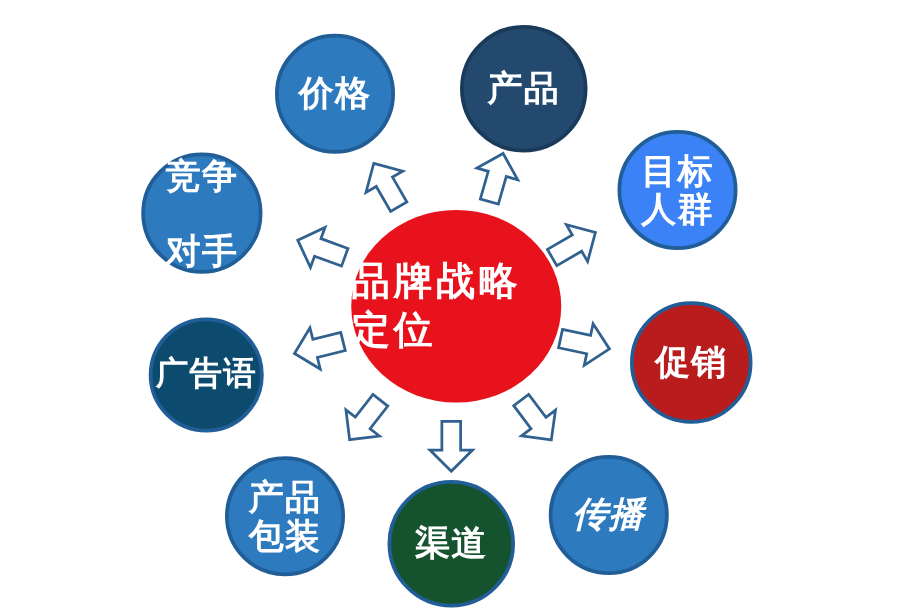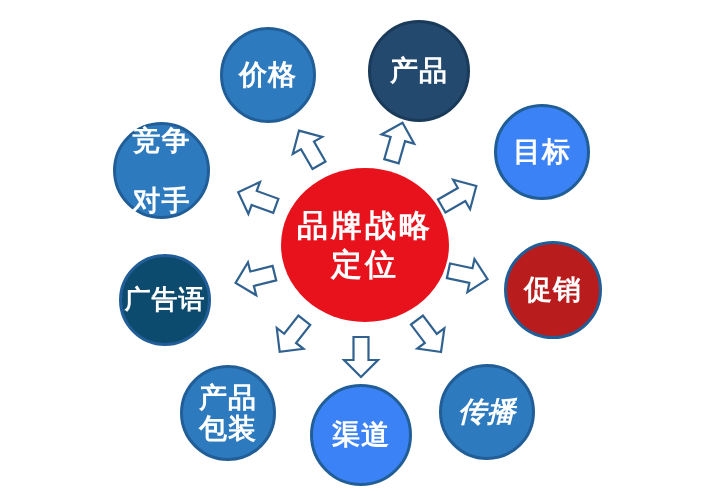--- a/index.html
+++ b/index.html
@@ -13,21 +13,21 @@
     background:#ffffff;
     overflow:hidden;
   }
   
   .center-circle {
     position:absolute;
     left:281px; top:168px;
     width:168px; height:154px;
     border-radius:50%;
     display:flex; flex-direction:column;
-    align-items:center; justify-content:center;
+    align-items:flex-start; justify-content:center;
     color:#ffffff;
     font-size:31px; font-weight:700;
     letter-spacing:3px; line-height:1.25;
     text-align:center;
   }
   
   .node {
     position:absolute;
     border-radius:50%;
     border:3px solid;
@@ -78,31 +78,32 @@
   <div class="node n-price" style="background: rgb(46, 122, 191); border-color: rgb(33, 94, 151); color: #ffffff;">
     <span>价格</span>
   </div>
 
   <div class="node n-product-rnd" style="background: rgb(36, 73, 110); border-color: rgb(26, 58, 89); color: rgb(255, 255, 255);">
     <span>产品</span>
   </div>
 
   <div class="node n-target-audience" style="background: #3b82f6; border-color: rgb(33, 94, 151); color: rgb(255, 255, 255);">
     <span>目标</span>
+    <span>人群</span>
   </div>
 
   <div class="node n-promotion" style="background: #b91c1c; border-color: rgb(33, 94, 151); color: rgb(255, 255, 255);">
     <span>促销</span>
   </div>
 
   <div class="node n-communication" style="background: rgb(46, 122, 191); border-color: rgb(33, 94, 151); color: rgb(255, 255, 255); font-style: italic;">
     <span>传播</span>
   </div>
 
-  <div class="node n-channel" style="background: #3b82f6; border-color: rgb(33, 94, 151); color: rgb(255, 255, 255); text-align: right;">
+  <div class="node n-channel" style="background: #14532d; border-color: rgb(33, 94, 151); color: rgb(255, 255, 255); text-align: right;">
     <span>渠道</span>
   </div>
 
   <div class="node n-product-packaging" style="background: rgb(46, 122, 191); border-color: rgb(33, 94, 151); color: rgb(255, 255, 255);">
     <span>产品</span>
     <span>包装</span>
   </div>
 
   <div class="node n-ad-slogan" style="background: #0c4a6e; border-color: rgb(33, 94, 151); color: rgb(255, 255, 255);">
     <span>广告语</span>

